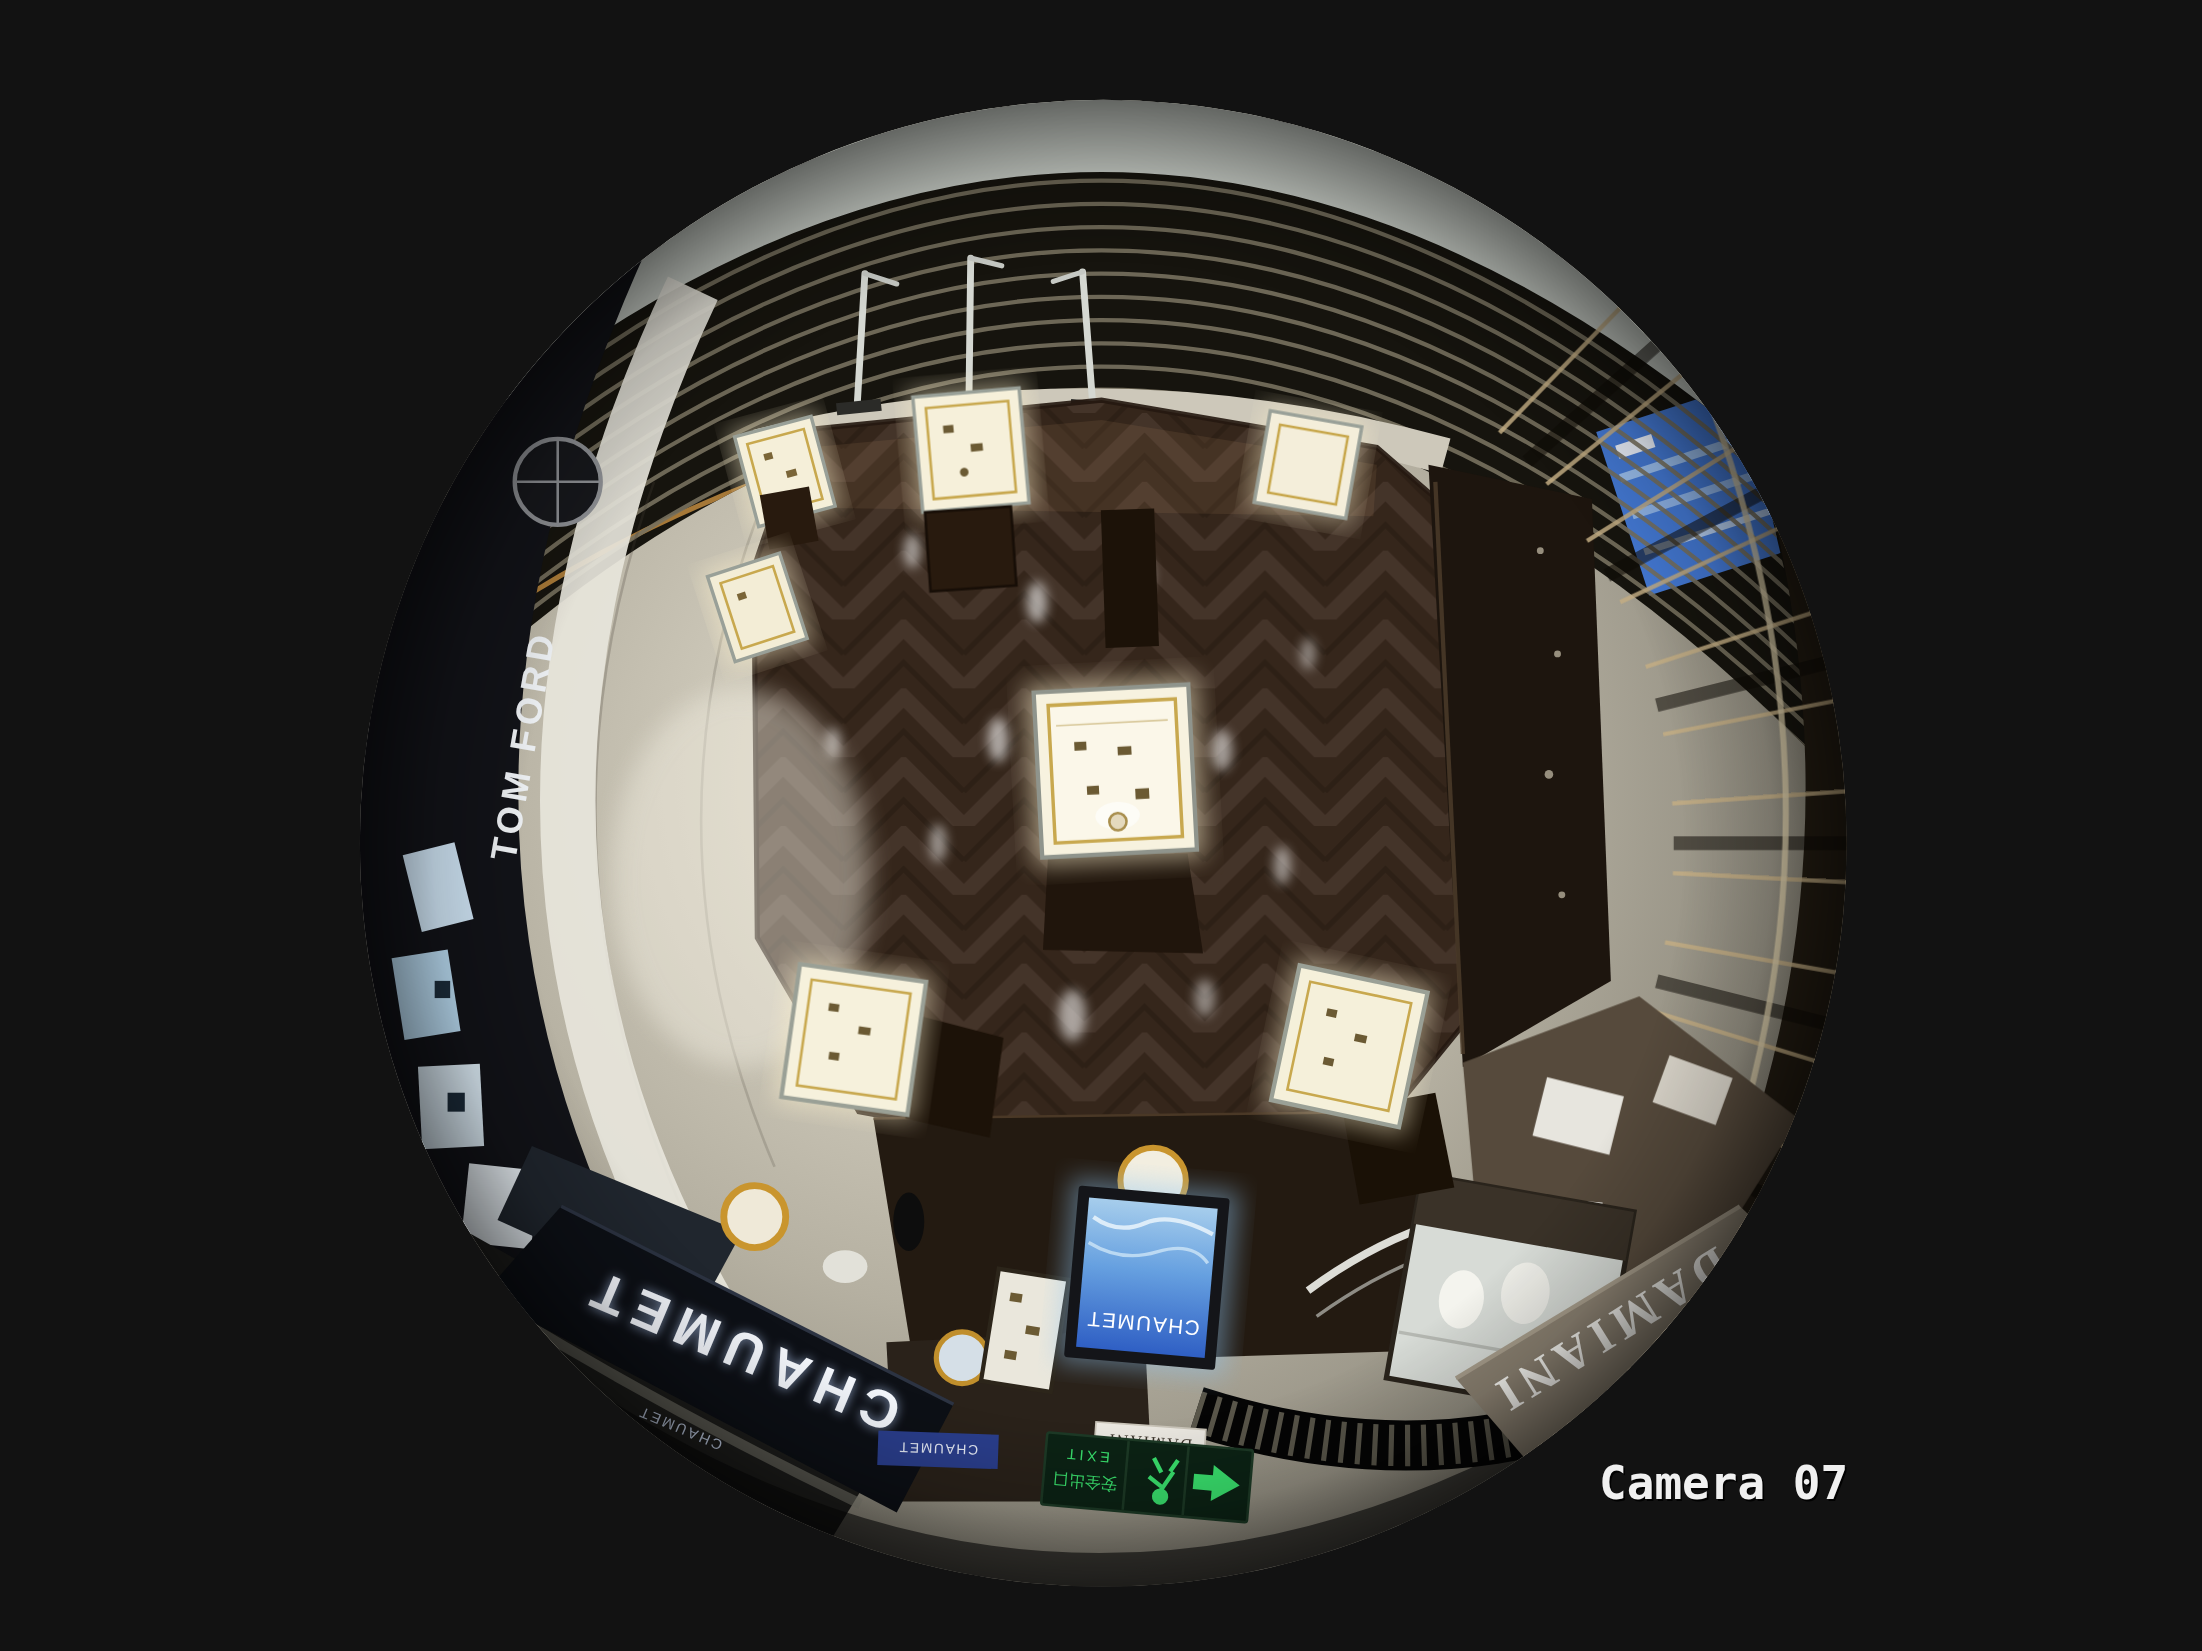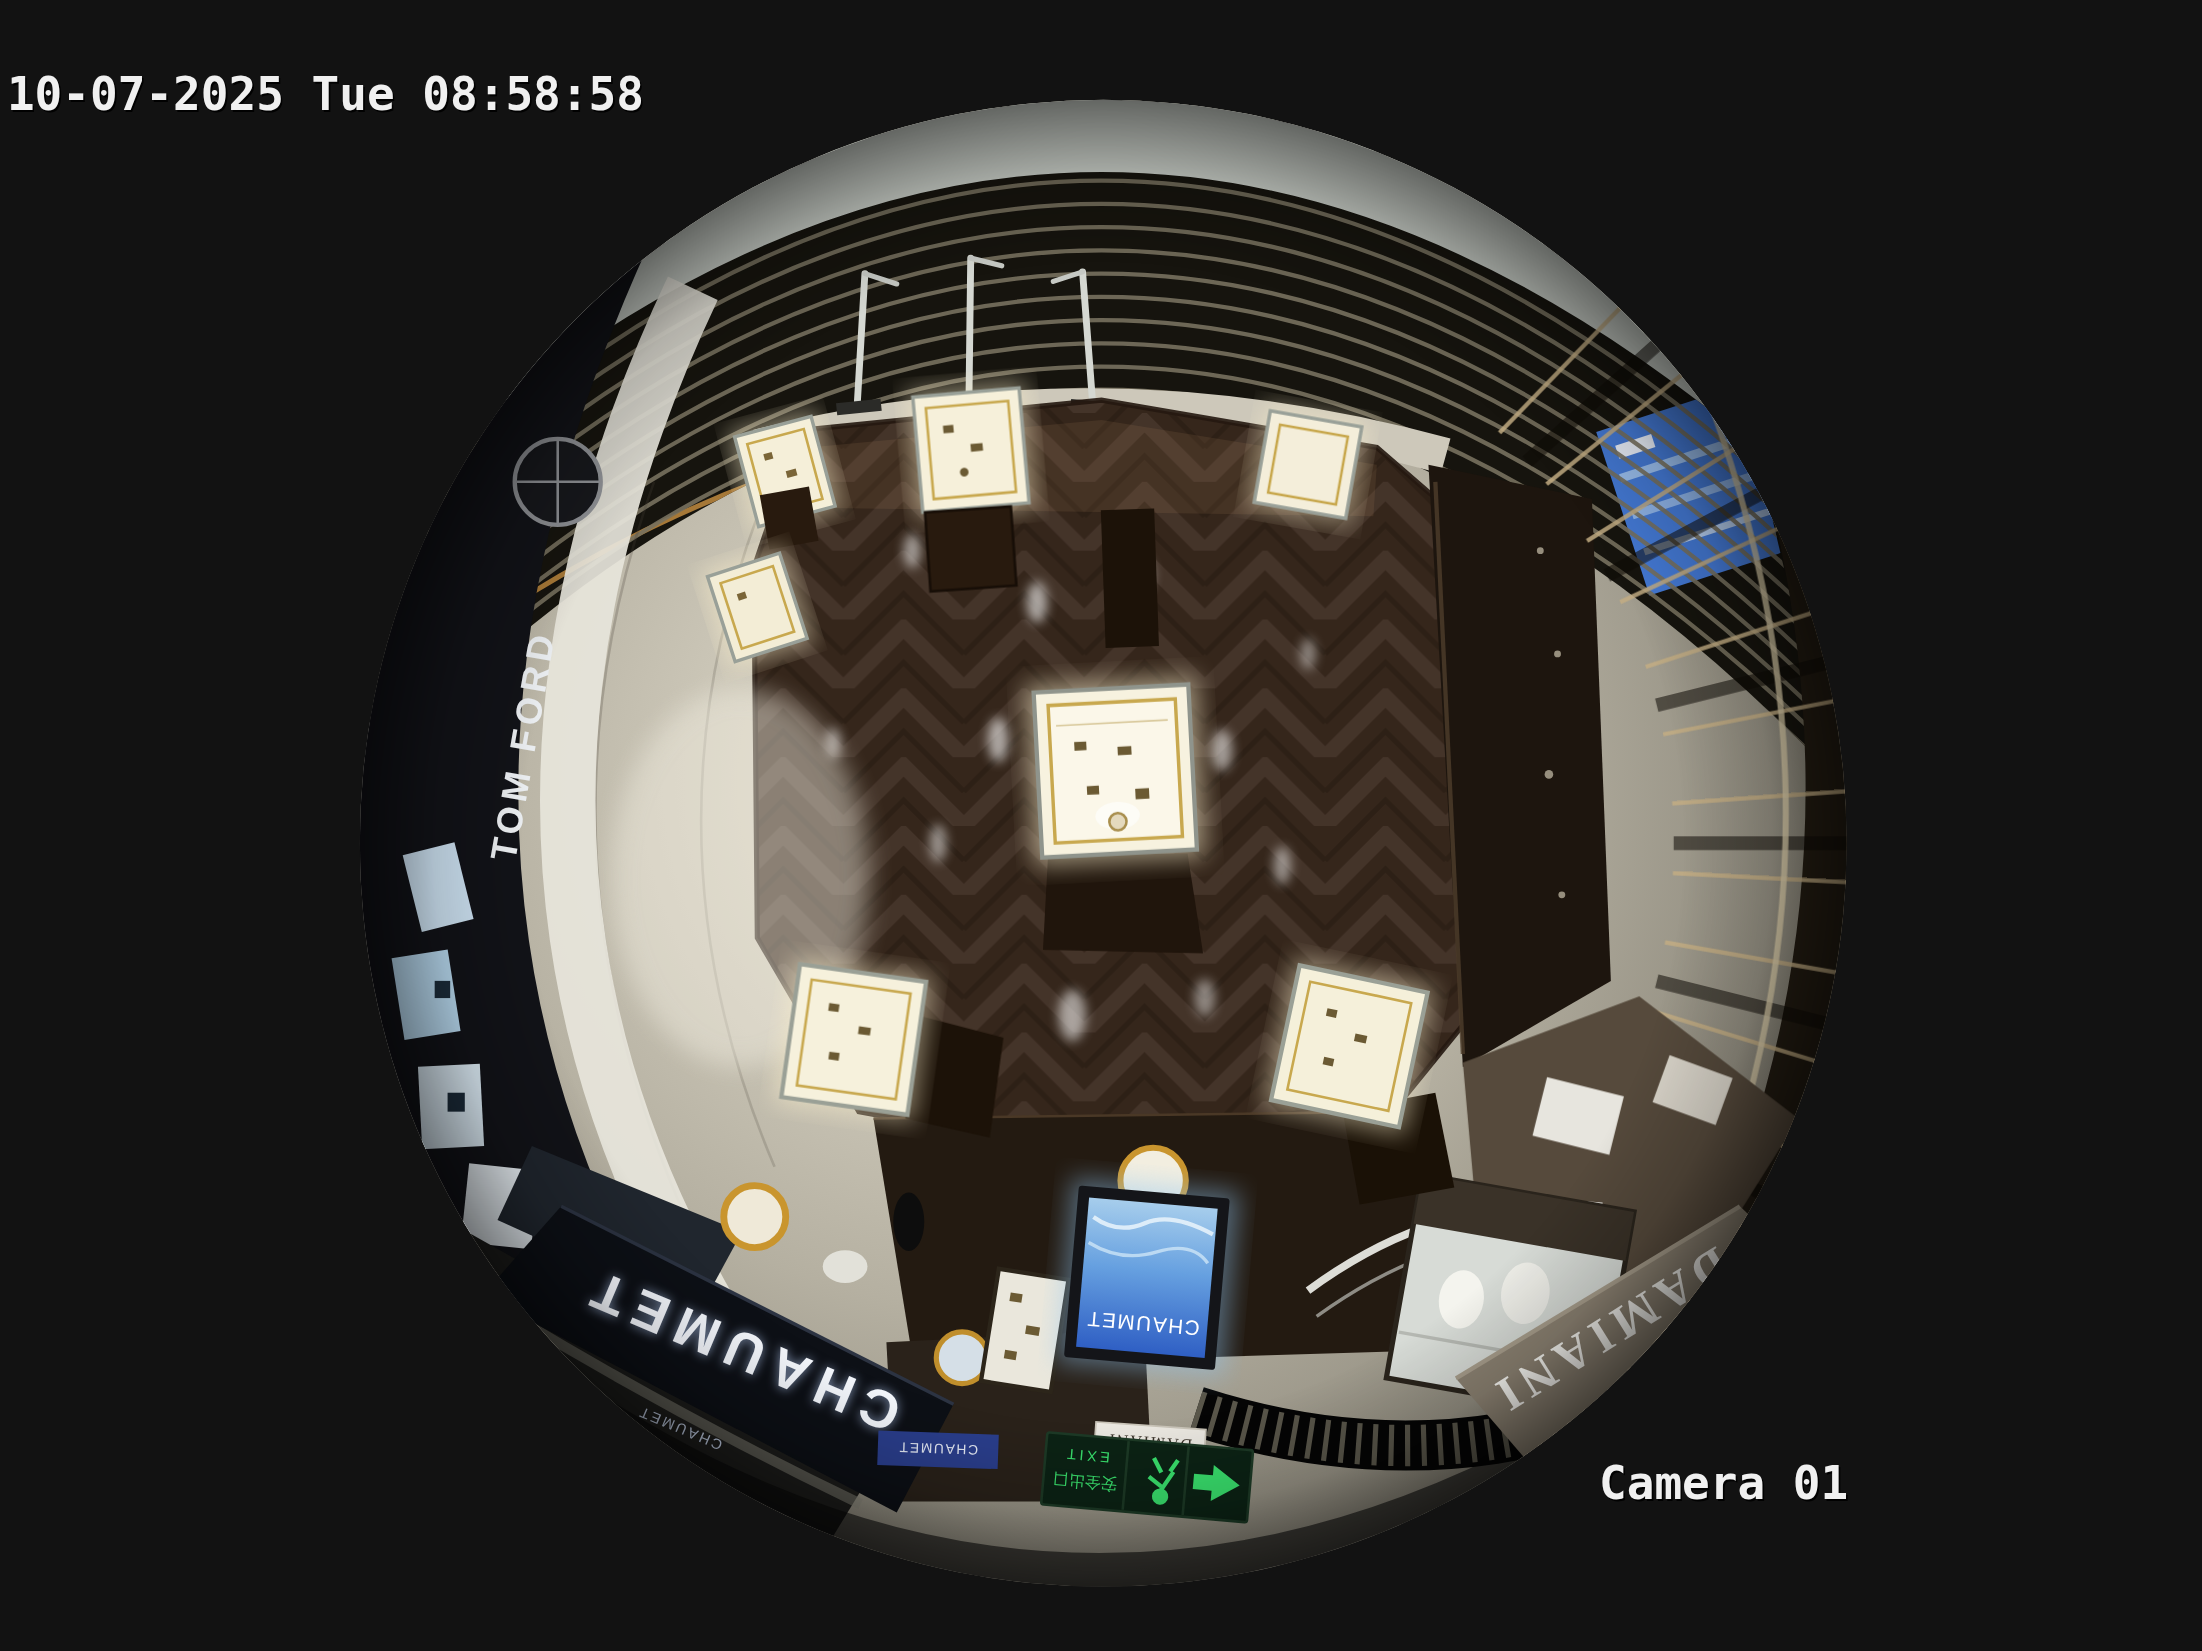--- a/index.html
+++ b/index.html
@@ -359,16 +359,15 @@
               <rect x="1572" y="1200" width="14" height="9" fill="#6b5a33"></rect>
             <rect x="1542" y="1234" width="12" height="9" fill="#6b5a33"></rect>
           </g>
         </g>
       </g>
 
       <circle cx="1282" cy="980" r="864" fill="url(#vigG)"></circle>
     </g>
   </svg>
 
-  <div id="ts" class="osd">10-07-2025 Tue 08:58:58</div>
-  <div id="cam" class="osd">Camera 01</div>
+  <div id="cam" class="osd">Camera 07</div>
 </div>
 
 
 </body></html>

